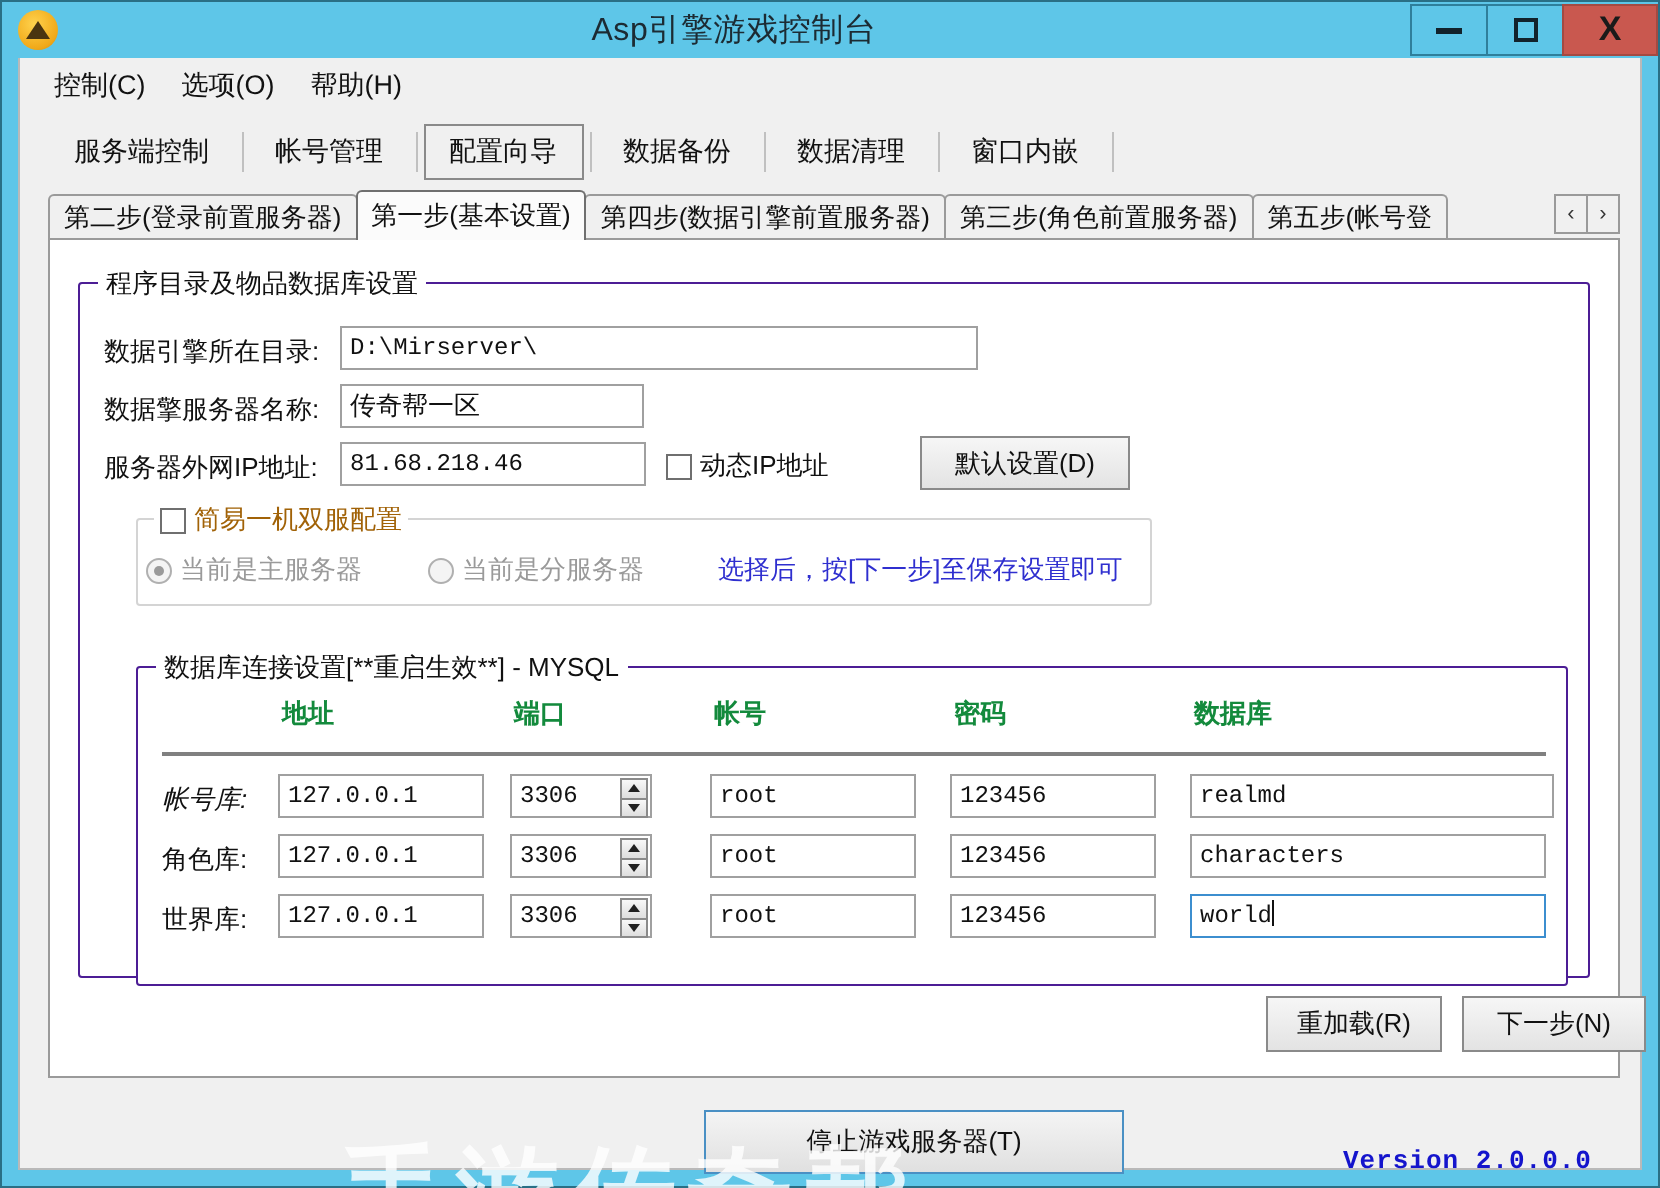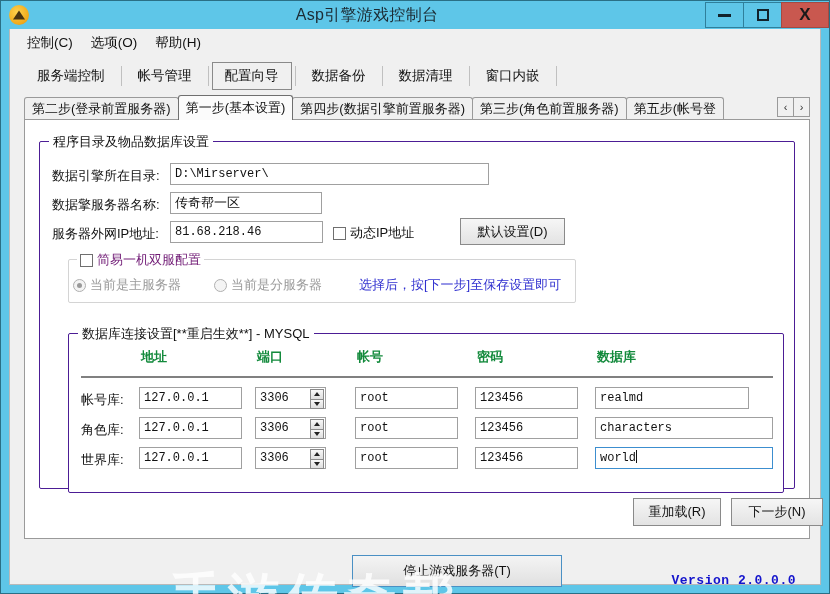--- a/index.html
+++ b/index.html
@@ -322,21 +322,21 @@
     border: 1px solid #d4d4d4;
   }
   #gb-dual .gb-cap {
     position: absolute;
     top: -9px; left: 8px;
     background: #fff;
     padding: 0 3px;
     display: flex;
     align-items: center;
     font-size: 13px;
-    color: #701a75;
+    color: #a16207;
     white-space: nowrap;
   }
   #gb-dual .gb-cap .box {
     width: 13px; height: 13px;
     border: 1px solid #6f6f6f;
     background: #fff;
     margin-right: 4px;
   }
 
   
@@ -545,32 +545,32 @@
           <div class="gb-title">数据库连接设置[**重启生效**] - MYSQL</div>
 
           <div class="col-head" style="left:72px; top:14px;">地址</div>
           <div class="col-head" style="left:188px; top:14px;">端口</div>
           <div class="col-head" style="left:288px; top:14px;">帐号</div>
           <div class="col-head" style="left:408px; top:14px;">密码</div>
           <div class="col-head" style="left:528px; top:14px;">数据库</div>
 
           <div class="hrule"></div>
 
-          <div class="row-label" style="left:12px; top:57px;">帐号库:</div>
+          <div class="row-label" style="left:12px; top:57px;font-style:italic;">帐号库:</div>
           <div class="tb" style="left:70px; top:53px; width:103px;">127.0.0.1</div>
           <div class="spinwrap" style="left:186px; top:53px; width:71px;">
             <span class="val">3306</span>
             <span class="spin">
                 <div class="up"></div>
                 <div class="dn"></div>
               </span>
           </div>
           <div class="tb" style="left:286px; top:53px; width:103px;">root</div>
           <div class="tb" style="left:406px; top:53px; width:103px;">123456</div>
-          <div class="tb" style="left:526px; top:53px; width:154px;">realmd</div>
+          <div class="tb" style="left:526px; top:53px; width:182px;">realmd</div>
 
           <div class="row-label" style="left:12px; top:87px;">角色库:</div>
           <div class="tb" style="left:70px; top:83px; width:103px;">127.0.0.1</div>
           <div class="spinwrap" style="left:186px; top:83px; width:71px;">
             <span class="val">3306</span>
             <span class="spin">
                 <div class="up"></div>
                 <div class="dn"></div>
               </span>
           </div>

